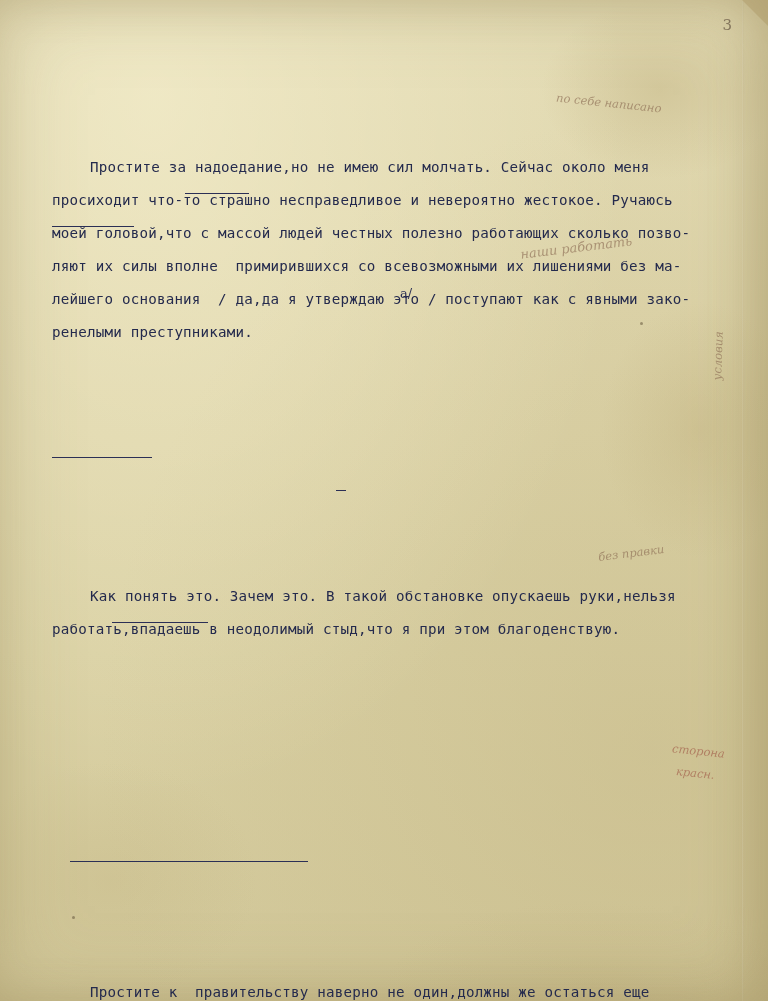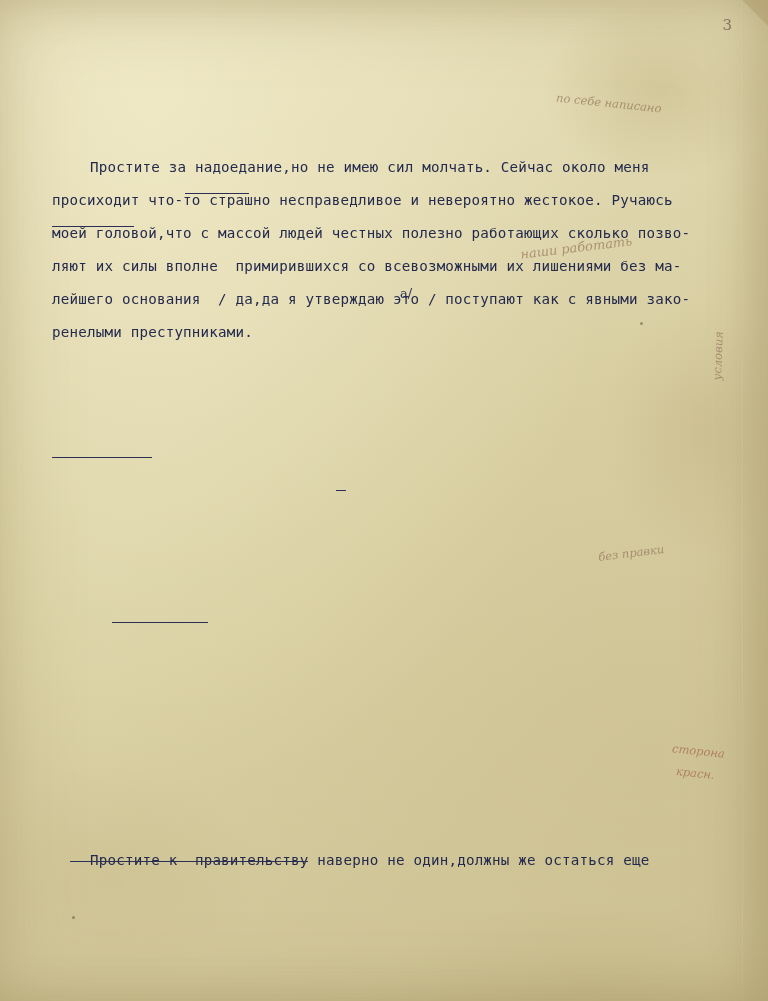--- a/index.html
+++ b/index.html
@@ -138,20 +138,22 @@
 
     <div class="para indent"><span>Простите за надоедание,но не имею сил молчать. Сейчас около меня</span>
 <span>просиходит что-то страшно несправедливое и невероятно жестокое. Ручаюсь</span>
 <span>моей головой,что с массой людей честных полезно работающих сколько позво-</span>
 <span>ляют их силы вполне  примирившихся со всевозможными их лишениями без ма-</span>
 <span>лейшего основания  / да,да я утверждаю это / поступают как с явными зако-</span>
 <span>ренелыми преступниками.</span></div>
 
     <div class="gap"></div>
 
+    <div class="para indent"><span>Как понять это. Зачем это. В такой обстановке опускаешь руки,нельзя</span>
+<span>работать,впадаешь в неодолимый стыд,что я при этом благоденствую.</span></div>
 
     <div class="gap"></div>
     <div class="gap"></div>
 
     <div class="para indent"><span>Простите к  правительству наверно не один,должны же остаться еще</span>
 
 
 
 
 

